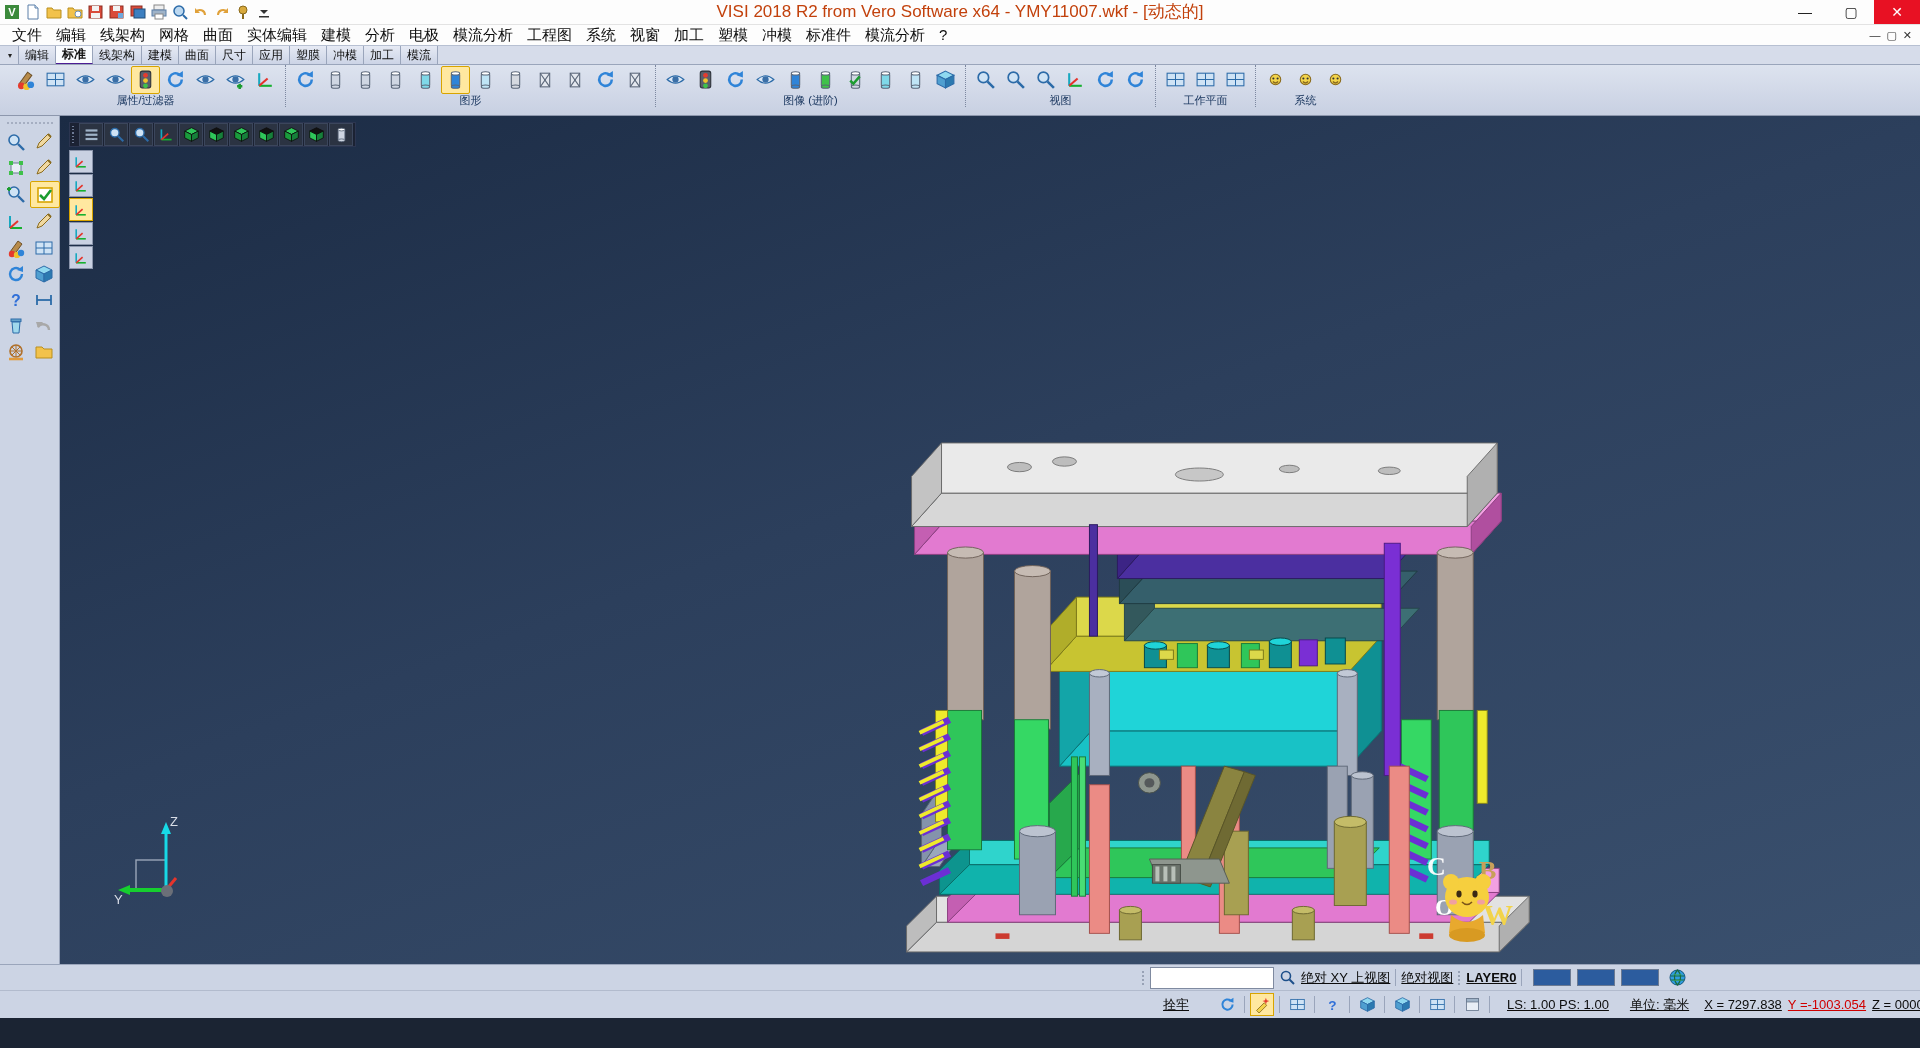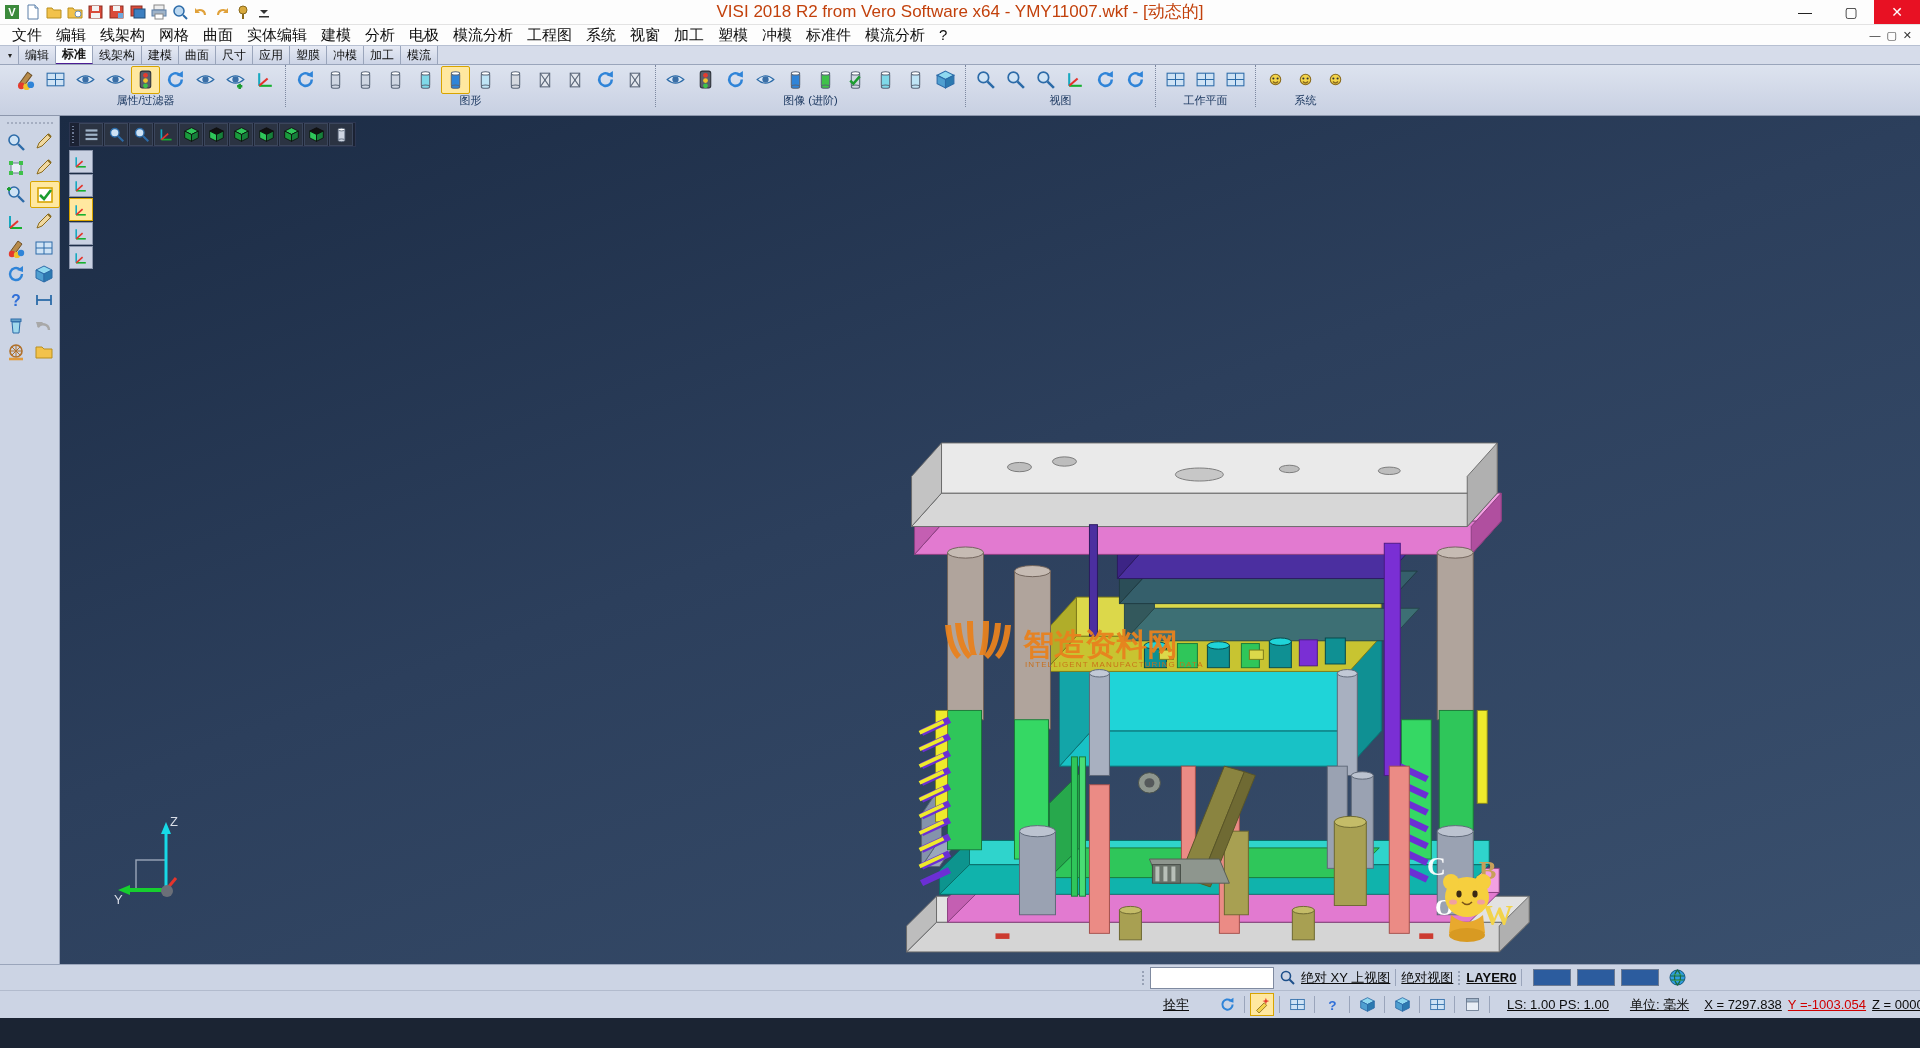--- a/index.html
+++ b/index.html
@@ -829,34 +829,20 @@
           <rect x="1240" y="564" width="18" height="28" fill="#7a2fd4" stroke="#4a1b84"></rect>
           <rect x="1266" y="562" width="20" height="28" fill="#0f9093" stroke="#06484a"></rect>
 
           <rect x="1100" y="575" width="14" height="10" fill="#dcd84a" stroke="#7d7a18"></rect>
           <rect x="1190" y="575" width="14" height="10" fill="#dcd84a" stroke="#7d7a18"></rect>
 
           <rect x="936" y="880" width="14" height="6" fill="#cc3b30"></rect>
           <rect x="1360" y="880" width="14" height="6" fill="#cc3b30"></rect>
         </svg>
 
-        <div class="watermark">
-          <svg width="278" height="52">
-            <g fill="#e8821e">
-              <path d="M6 6 q2 22 10 30 l-4 4 q-10-10-12-34z"></path>
-              <path d="M16 4 q2 24 11 32 l-4 4 q-11-10-13-36z"></path>
-              <path d="M28 2 q0 26 4 34 h-6 q-4-10-4-34z"></path>
-              <path d="M38 2 q0 24 -4 34 h6 q4-10 4-34z"></path>
-              <path d="M50 4 q-2 24 -11 32 l4 4 q11-10 13-36z"></path>
-              <path d="M60 6 q-2 22 -10 30 l4 4 q10-10 12-34z"></path>
-            </g>
-            <text x="78" y="36" font-family="DejaVu Sans, sans-serif" font-size="31" font-weight="bold" fill="#e8821e">智造资料网</text>
-            <text x="80" y="48" font-family="Liberation Sans, sans-serif" font-size="8" letter-spacing="1.1" fill="#c96e18">INTELLIGENT MANUFACTURING DATA</text>
-          </svg>
-        </div>
 
         <div class="mascot">
           <svg width="110" height="95" viewBox="0 0 110 95">
             <text x="12" y="26" font-size="26" font-weight="bold" fill="#fff" font-family="Liberation Serif, serif" opacity="0.95">C</text>
             <text x="64" y="30" font-size="26" font-weight="bold" fill="#c8a05a" font-family="Liberation Serif, serif">B</text>
             <text x="20" y="66" font-size="24" font-weight="bold" fill="#fff" font-family="Liberation Serif, serif">O</text>
             <text x="68" y="76" font-size="30" font-weight="bold" fill="#f2d34a" font-family="Liberation Serif, serif">W</text>
             <ellipse cx="52" cy="48" rx="22" ry="20" fill="#f6cf3e"></ellipse>
             <ellipse cx="36" cy="33" rx="8" ry="8" fill="#f6cf3e"></ellipse>
             <ellipse cx="68" cy="33" rx="8" ry="8" fill="#f6cf3e"></ellipse>

